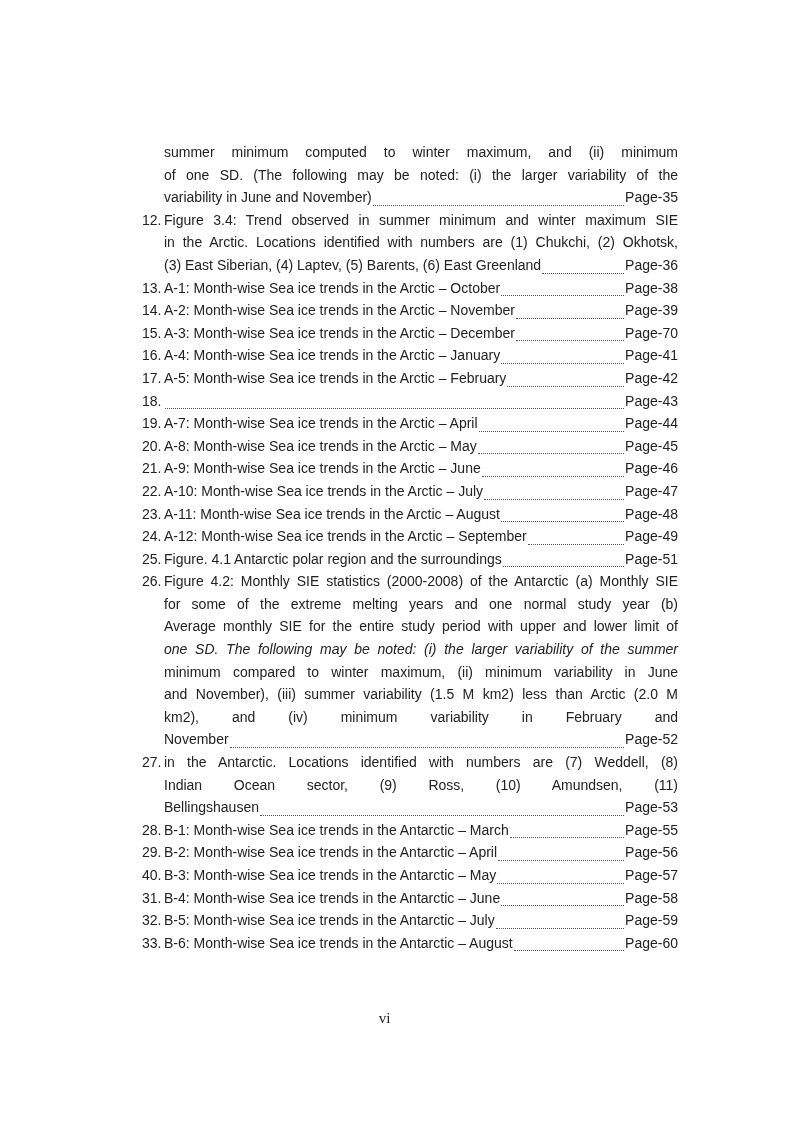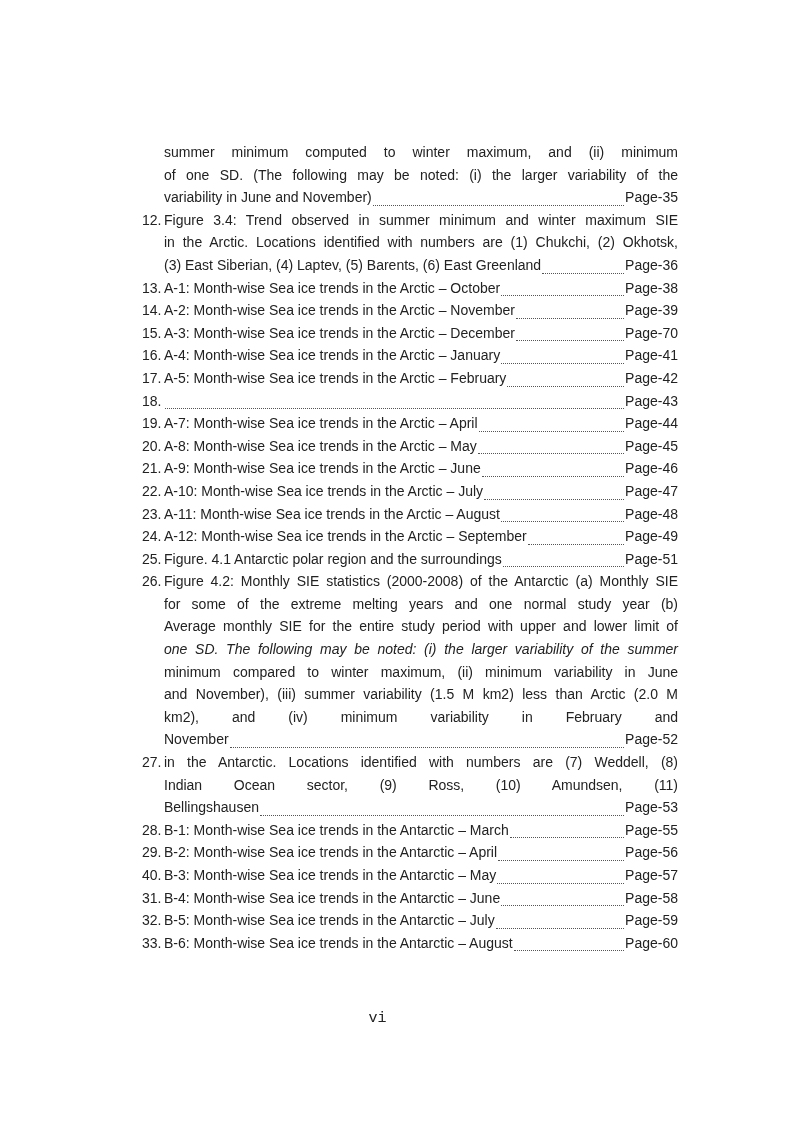--- a/index.html
+++ b/index.html
@@ -24,24 +24,24 @@
     overflow: hidden;
     height: 1em;
     margin: 0 1px;
     border-bottom: 1px dotted #555;
     position: relative;
     top: -3px;
   }
   .lastline .pg { flex: 0 0 auto; }
   .footer {
     position: absolute;
-    left: 8px; width: 739px;
+    left: 15px; width: 739px;
     top: 1010px;
     text-align: center;
-    font-family: Liberation Mono, monospace;
+    font-family: Liberation Serif, serif;
     font-size: 15px;
     color: #222;
   }
 </style>
 </head>
 <body>
 
 <div class="list" id="list">
     <div class="entry">
       <div class="para" style="text-align-last: justify;">summer minimum computed to winter maximum, and (ii) minimum</div>

